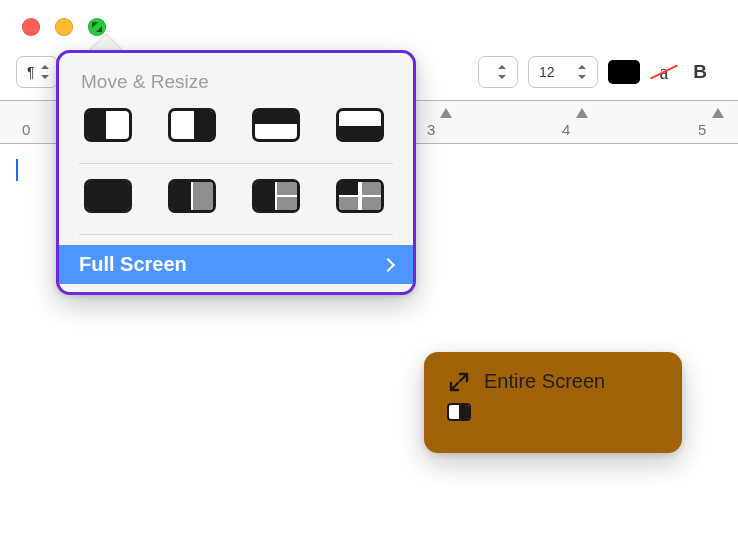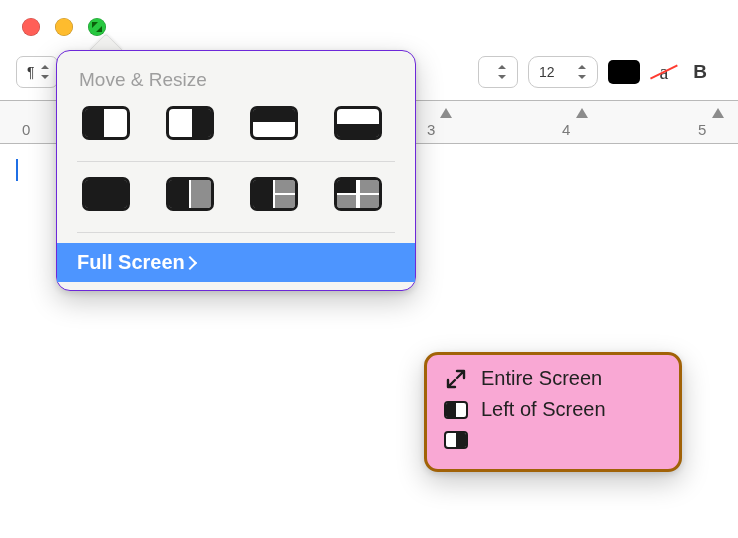--- a/index.html
+++ b/index.html
@@ -27,21 +27,21 @@
     display:flex;align-items:center;gap:10px;
   }
   .chip{background:#fff;border:1.5px solid #c9c9c9;border-radius:7px;height:32px;display:flex;align-items:center;
         color:#3a3a3a;padding:0 10px;font-size:14px;}
   .chip.sm{width:42px;justify-content:center;}
   .chip .updn{margin-left:6px;}
   .updn{display:inline-block;position:relative;width:10px;height:14px;}
   .updn::before,.updn::after{content:"";position:absolute;left:0;right:0;margin:auto;width:0;height:0;border-left:4px solid transparent;border-right:4px solid transparent;}
   .updn::before{top:0;border-bottom:4.5px solid #6a6a6a;}
   .updn::after{bottom:0;border-top:4.5px solid #6a6a6a;}
-  .fsz{width:70px;justify-content:space-between;border-radius:10px;}
+  .fsz{width:70px;justify-content:space-between;}
   .swatch{width:32px;height:24px;background:#000;border-radius:5px;}
   .strike{width:28px;height:26px;position:relative;font-family:Georgia,serif;font-size:20px;color:#3a3a3a;display:flex;align-items:center;justify-content:center;}
   .strike .line{position:absolute;width:30px;height:2.4px;background:#ff3b30;transform:rotate(-26deg);}
   .bold{font-weight:700;font-size:19px;color:#3a3a3a;width:24px;text-align:center;}
 
   
   .ruler{
     position:absolute;top:100px;left:0;right:0;height:44px;
     border-top:1px solid #b9b9b9;border-bottom:1px solid #b9b9b9;
     background:#f8f8f8;
@@ -53,45 +53,45 @@
 
   
   .callout-stem{
     position:absolute;top:38px;left:94px;width:24px;height:24px;
     background:#f4f4f2;border:1px solid #dcdcdc;transform:rotate(45deg);
     border-right:none;border-bottom:none;border-radius:4px 0 0 0;
     box-shadow:-1px -1px 2px rgba(0,0,0,.05);
   }
   .popover{
     position:absolute;top:50px;left:56px;width:360px;
-    background:#f5f5f3;border:1px solid #6d28d9;border-radius:14px;
+    background:#f5f5f3;border:3px solid #6d28d9;border-radius:14px;
     box-shadow:0 10px 28px rgba(0,0,0,.22),0 2px 6px rgba(0,0,0,.12);
     padding:14px 0 4px 0;
   }
   .sect-title{color:#9e9e9e;font-size:19px;font-weight:500;padding:4px 22px 10px;}
   .icon-row{display:flex;gap:34px;padding:2px 24px 16px;}
   .wopt{width:50px;height:40px;display:flex;align-items:center;justify-content:center;cursor:default;}
   .wrect{width:48px;height:34px;border:3.2px solid #1b1b1b;border-radius:7px;position:relative;background:#fff;}
   .fill{position:absolute;background:#1b1b1b;}
   .sep{height:1px;background:#d9d9d9;margin:2px 20px 10px;}
   
   .hl-row{
     background:#4d95ff;color:#fff;font-size:20px;font-weight:600;
-    padding:8px 20px;display:flex;align-items:center;justify-content:flex-start;
+    padding:8px 20px;display:flex;align-items:center;justify-content:space-between;
     
   }
   .chevr{width:10px;height:10px;border-top:2.5px solid #fff;border-right:2.5px solid #fff;transform:rotate(45deg);}
   .pop-bottom-pad{height:4px;}
 
   
   .submenu{
     position:absolute;top:352px;left:424px;width:258px;
-    background:#f9a8d4;border:3px solid #a16207;border-radius:14px;
+    background:#a16207;border:6px solid #a16207;border-radius:14px;
     box-shadow:0 10px 28px rgba(0,0,0,.22),0 2px 6px rgba(0,0,0,.12);
-    padding:8px 10px 14px;
+    padding:8px 10px 20px;
   }
   .menu-item{display:flex;align-items:center;gap:12px;font-size:20px;color:#222;padding:4px 6px;border-radius:6px;}
   .menu-item .mi-ic{width:26px;height:22px;display:flex;align-items:center;justify-content:center;}
   .mini-rect{width:24px;height:18px;border:2.6px solid #1b1b1b;border-radius:4px;position:relative;background:#fff;}
   .diagarr{width:22px;height:22px;position:relative;}
 
 </style>
 </head>
 <body>
 
@@ -206,27 +206,19 @@
       <span class="mi-ic">
         <svg class="diagarr" viewBox="0 0 22 22">
             <path d="M3 12 L3 19 L10 19 M3 19 L10 12 M19 10 L19 3 L12 3 M19 3 L12 10" stroke="#1b1b1b" stroke-width="2.4" fill="none" stroke-linecap="round" stroke-linejoin="round"></path>
           </svg>
       </span>
       <span>Entire Screen</span>
     </div>
     <div class="menu-item">
       <span class="mi-ic">
         <span class="mini-rect">
-            <span class="fill" style="left:0;top:0;bottom:0;width:48%;border-radius:1.5px 0 0 1.5px"></span>
-          </span>
-      </span>
-      <span>Left of Screen</span>
-    </div>
-    <div class="menu-item">
-      <span class="mi-ic">
-        <span class="mini-rect">
             <span class="fill" style="right:0;top:0;bottom:0;width:48%;border-radius:0 1.5px 1.5px 0"></span>
           </span>
       </span>
     </div>
   </div>
 
 </div>
 
 </body></html>

